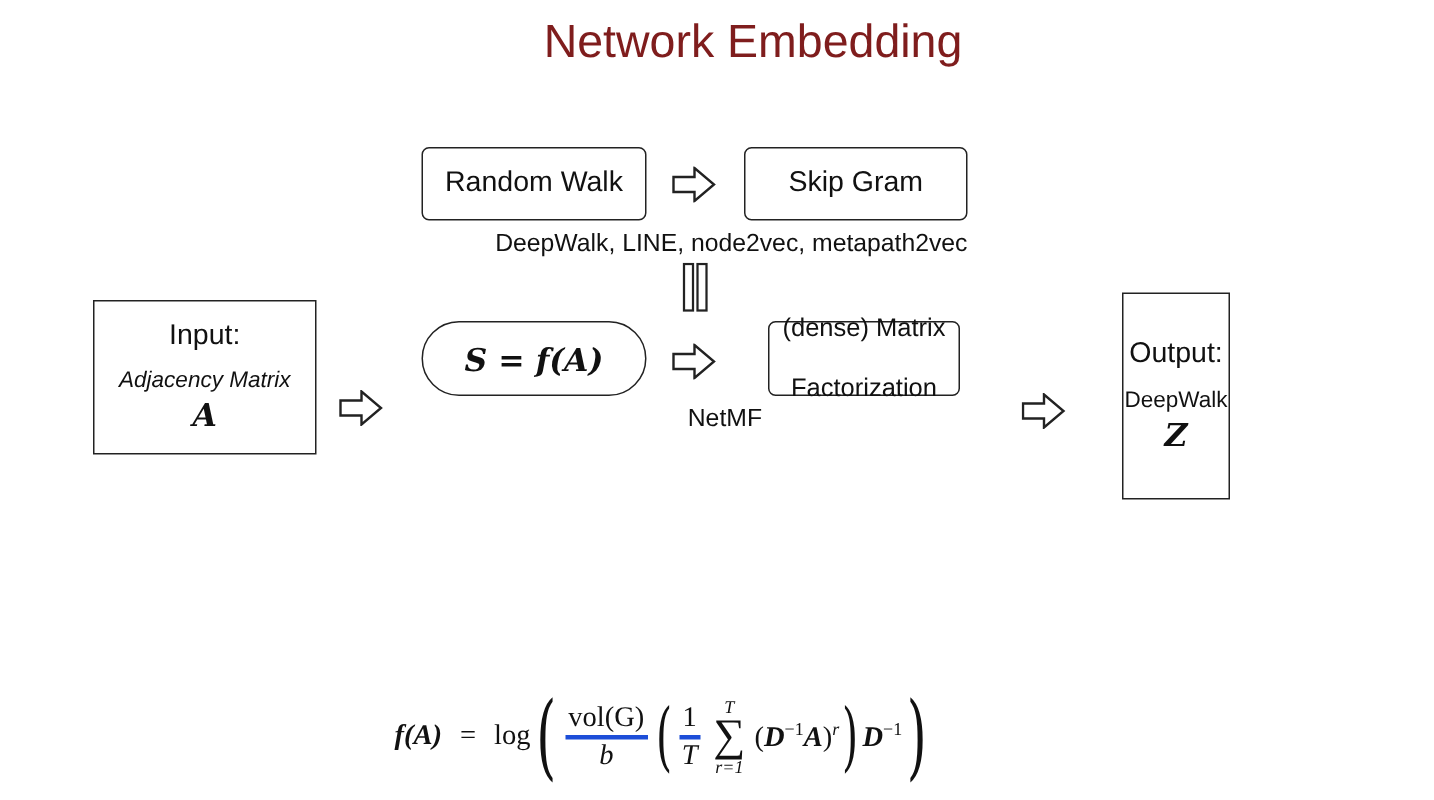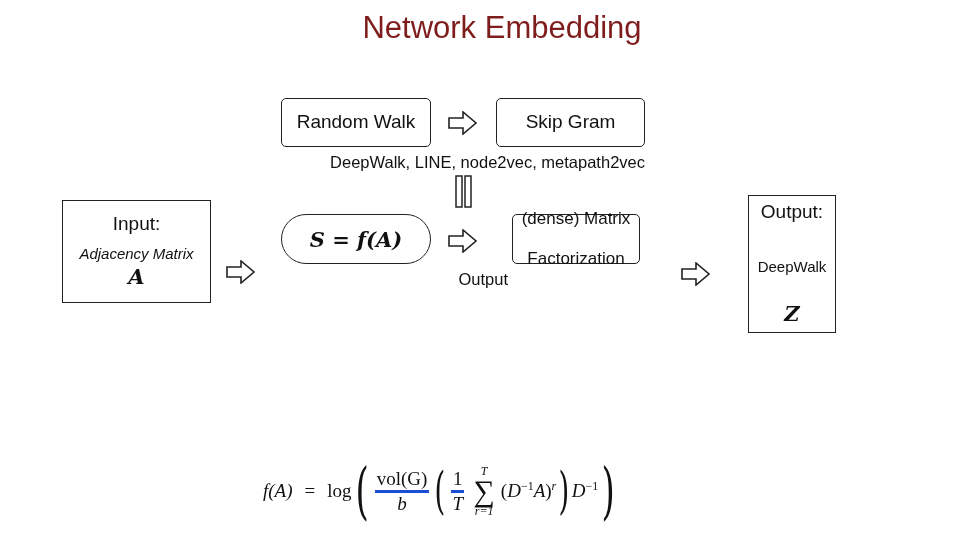--- a/index.html
+++ b/index.html
@@ -87,21 +87,21 @@
     .sumblock {
       display: inline-flex;
       flex-direction: column;
       align-items: center;
       line-height: 1;
       margin: 0 2px;
     }
     .sumblock .lim { font-size: 12px; font-style: italic; }
     .sumblock .sig { font-size: 30px; line-height: 0.95; }
     .it { font-style: italic; }
-    .bi { font-style: italic; font-weight: normal; }
+    .bi { font-style: italic; font-weight: bold; }
     sup { font-size: 12px; }
   </style>
 </head>
 <body>
 
 <div class="abs title">Network Embedding</div>
 
 <div class="box" style="left:62px; top:200px; width:149px; height:103px;">
   <div class="box-label" style="font-size:19px; margin-bottom:10px;">Input:</div>
   <div style="font-size:15px;font-style:italic;">Adjacency Matrix</div>
@@ -145,29 +145,29 @@
   <svg width="30" height="24" viewBox="0 0 30 24">
     <path d="M1 7 H15 V1 L28 12 L15 23 V17 H1 Z" fill="#fff" stroke="#222" stroke-width="1.6"></path>
   </svg>
 </div>
 
 <div class="box rounded" style="left:512px; top:214px; width:128px; height:50px;gap:20px;">
   <div class="box-label-sm">(dense) Matrix</div>
   <div class="box-label-sm">Factorization</div>
 </div>
 
-<div class="abs caption" style="left:418px; width:90px; top:270px;">Output</div>
+<div class="abs caption" style="left:418px; width:90px; top:270px;">NetMF</div>
 
 <div class="abs arrow" style="left:681px; top:262px;">
   <svg width="30" height="24" viewBox="0 0 30 24">
     <path d="M1 7 H15 V1 L28 12 L15 23 V17 H1 Z" fill="#fff" stroke="#222" stroke-width="1.6"></path>
   </svg>
 </div>
 
-<div class="box" style="left:748px; top:195px; width:88px; height:138px;gap:24px;">
+<div class="box" style="left:748px; top:195px; width:72px; height:138px;">
   <div class="box-label" style="font-size:19px; margin-bottom:12px;">Output:</div>
   <div style="font-size:15px;">DeepWalk</div>
   <div class="mathbold" style="font-size:21px; margin-top:2px;">Z</div>
 </div>
 
 <div class="abs formula">
   <span class="bi">f(A)</span>
   <span style="margin:0 8px;">=</span>
   <span>log</span>
   <span class="bigparen">(</span>

